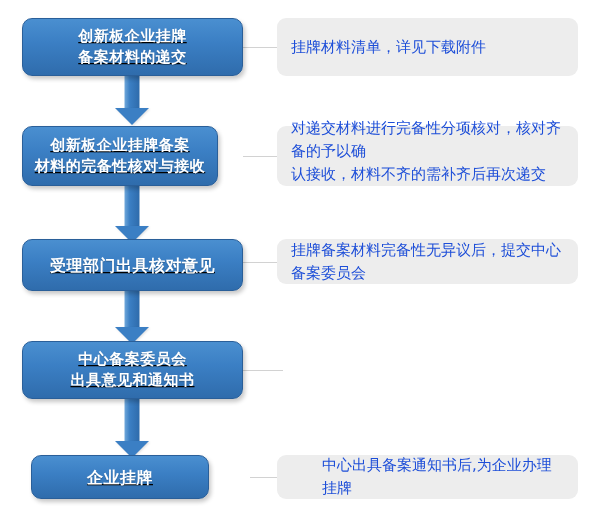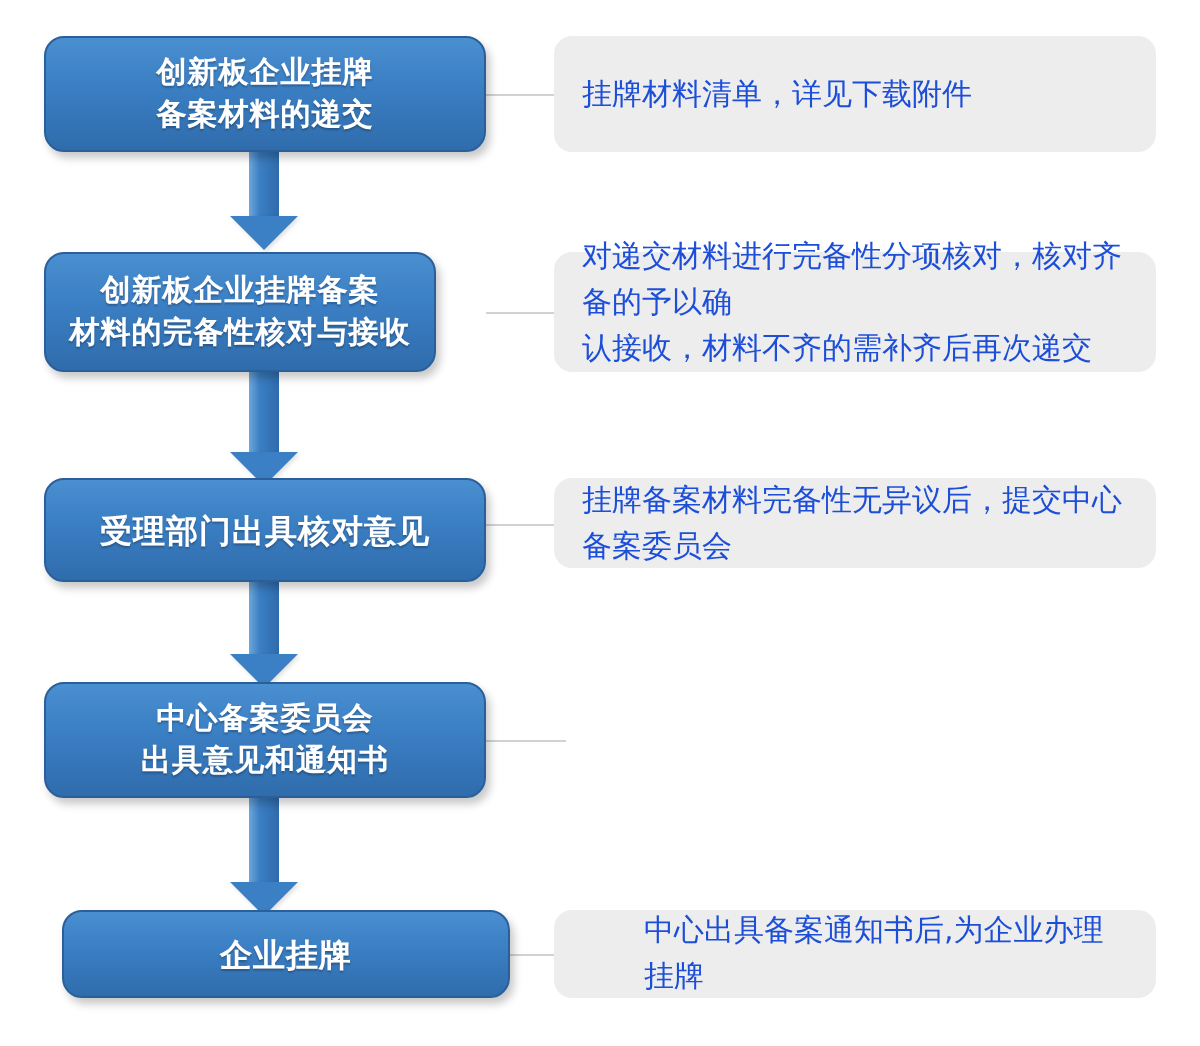--- a/index.html
+++ b/index.html
@@ -23,20 +23,21 @@
     position: absolute;
     box-sizing: border-box;
     border-radius: 10px;
     background: linear-gradient(to bottom, #4a8fd0 0%, #3b7fc4 42%, #2f6cac 100%);
     border: 1px solid #2a5f99;
     box-shadow: 2px 3px 4px rgba(0,0,0,0.22);
     display: flex;
     align-items: center;
     justify-content: center;
     z-index: 3;
+    text-decoration: underline;
   }
   .node-label {
     color: #ffffff;
     font-size: 15px;
     line-height: 21px;
     font-weight: bold;
     text-align: center;
     letter-spacing: 0.5px;
     white-space: pre-line;
     text-shadow: 0 1px 1px rgba(0,0,0,0.25);
@@ -148,20 +149,20 @@
   </div>
   <div class="note" style="left:277px; top:239px; width:301px; height:45px;">
     <div class="note-label">挂牌备案材料完备性无异议后，提交中心备案委员会</div>
   </div>
 
   <div class="node" style="left:22px; top:341px; width:221px; height:58px;">
     <div class="node-label">中心备案委员会
 出具意见和通知书</div>
   </div>
 
-  <div class="node" style="left:31px; top:455px; width:224px; height:44px;">
+  <div class="node" style="left:31px; top:455px; width:178px; height:44px;">
     <div class="node-label single">企业挂牌</div>
   </div>
   <div class="note" style="left:277px; top:455px; width:301px; height:44px;padding-left:31px;">
     <div class="note-label">中心出具备案通知书后,为企业办理挂牌</div>
   </div>
 
 </div>
 
 </body></html>

